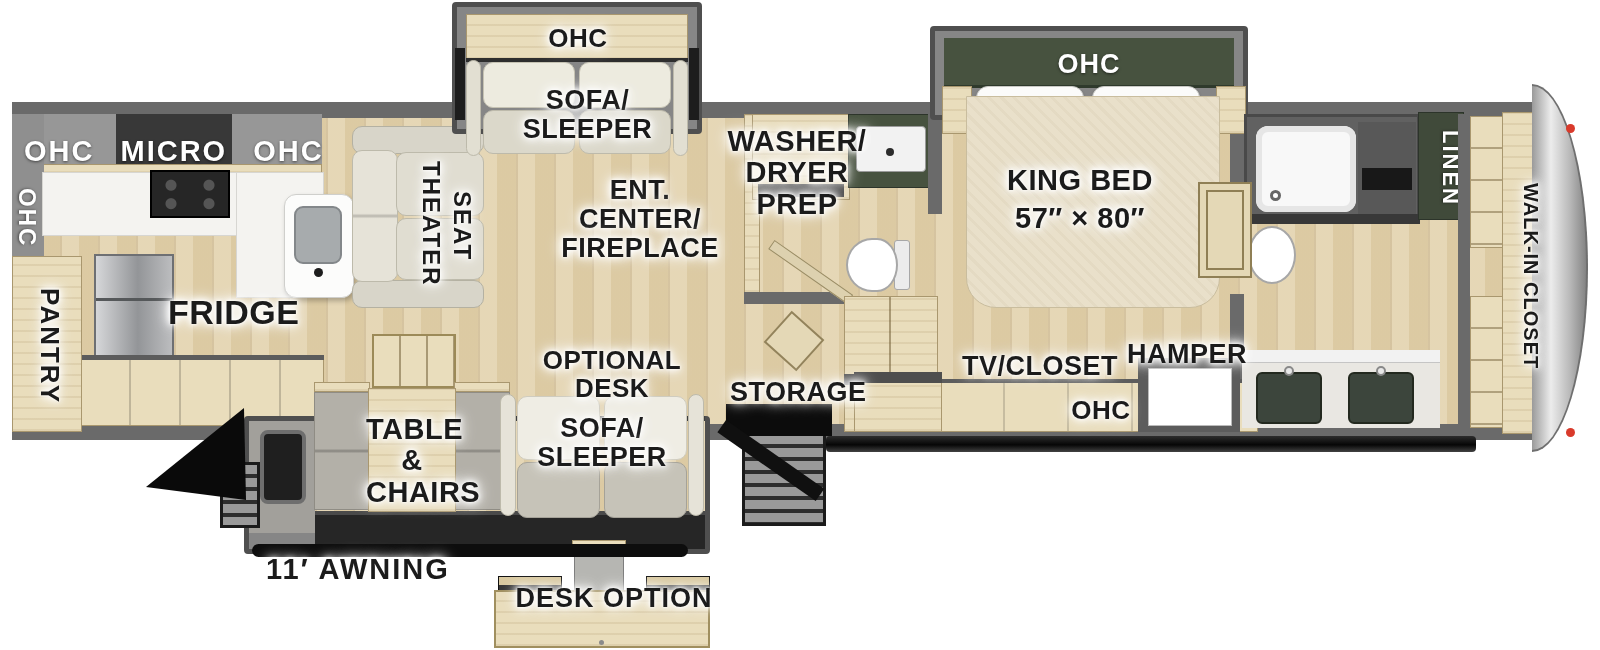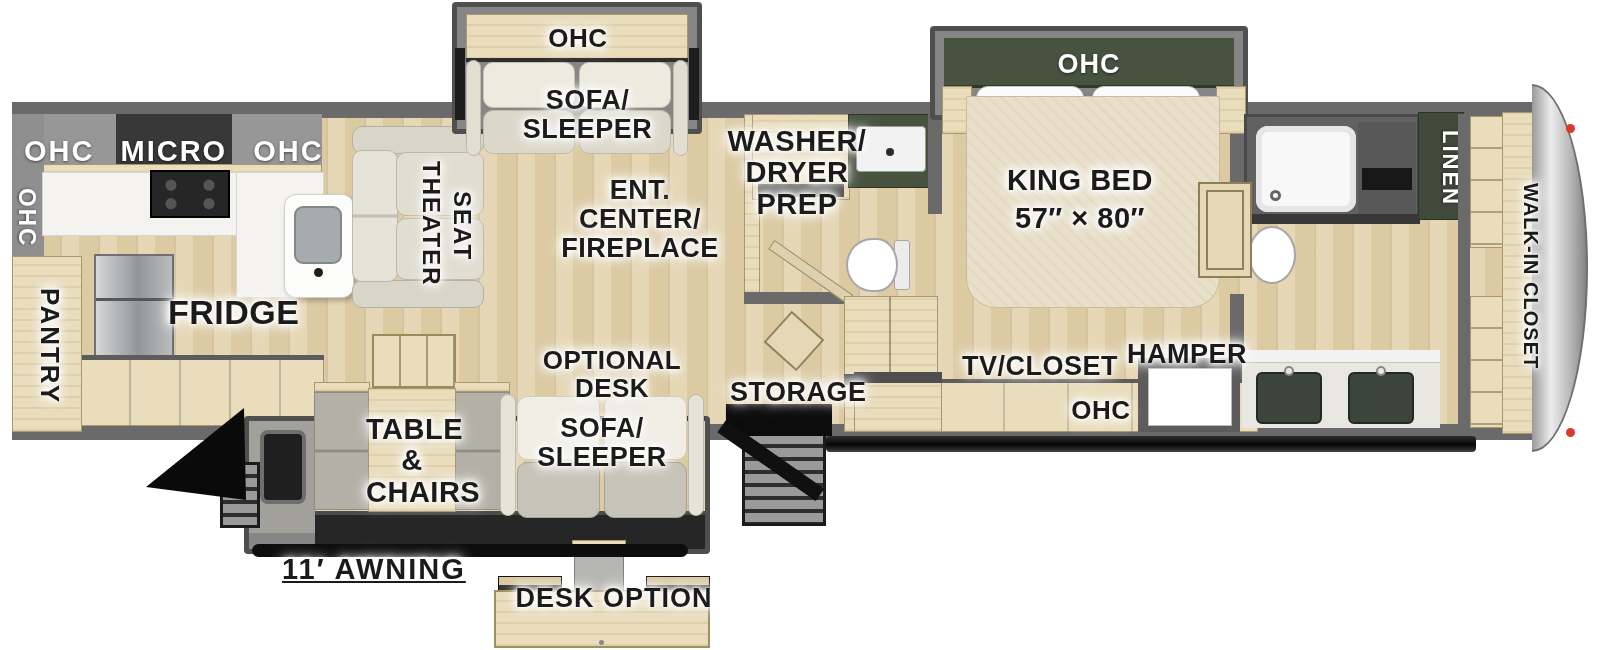--- a/index.html
+++ b/index.html
@@ -234,16 +234,16 @@
     <span>CHAIRS</span>
   </div>
   <div class="abs label fs27" style="left:512px;top:414px;width:180px;z-index:31;">
     <span>SOFA/</span><br>
     <span>SLEEPER</span>
   </div>
   <div class="abs label fs27" style="left:730px;top:378px;width:132px;">STORAGE</div>
   <div class="abs label fs27" style="left:945px;top:352px;width:190px;">TV/CLOSET</div>
   <div class="abs label fs27" style="left:1117px;top:340px;width:140px;">HAMPER</div>
   <div class="abs label fs26" style="left:1053px;top:396px;width:96px;">OHC</div>
-  <div class="abs label fs29" style="left:282px;top:554px;width:165px;letter-spacing:2px;text-decoration:underline;">11′ AWNING</div>
+  <div class="abs label fs29" style="left:266px;top:554px;width:165px;letter-spacing:2px;">11′ AWNING</div>
   <div class="abs label fs27" style="left:494px;top:584px;width:240px;letter-spacing:1px;z-index:6;">DESK OPTION</div>
 
 </div>
 
 </body></html>

